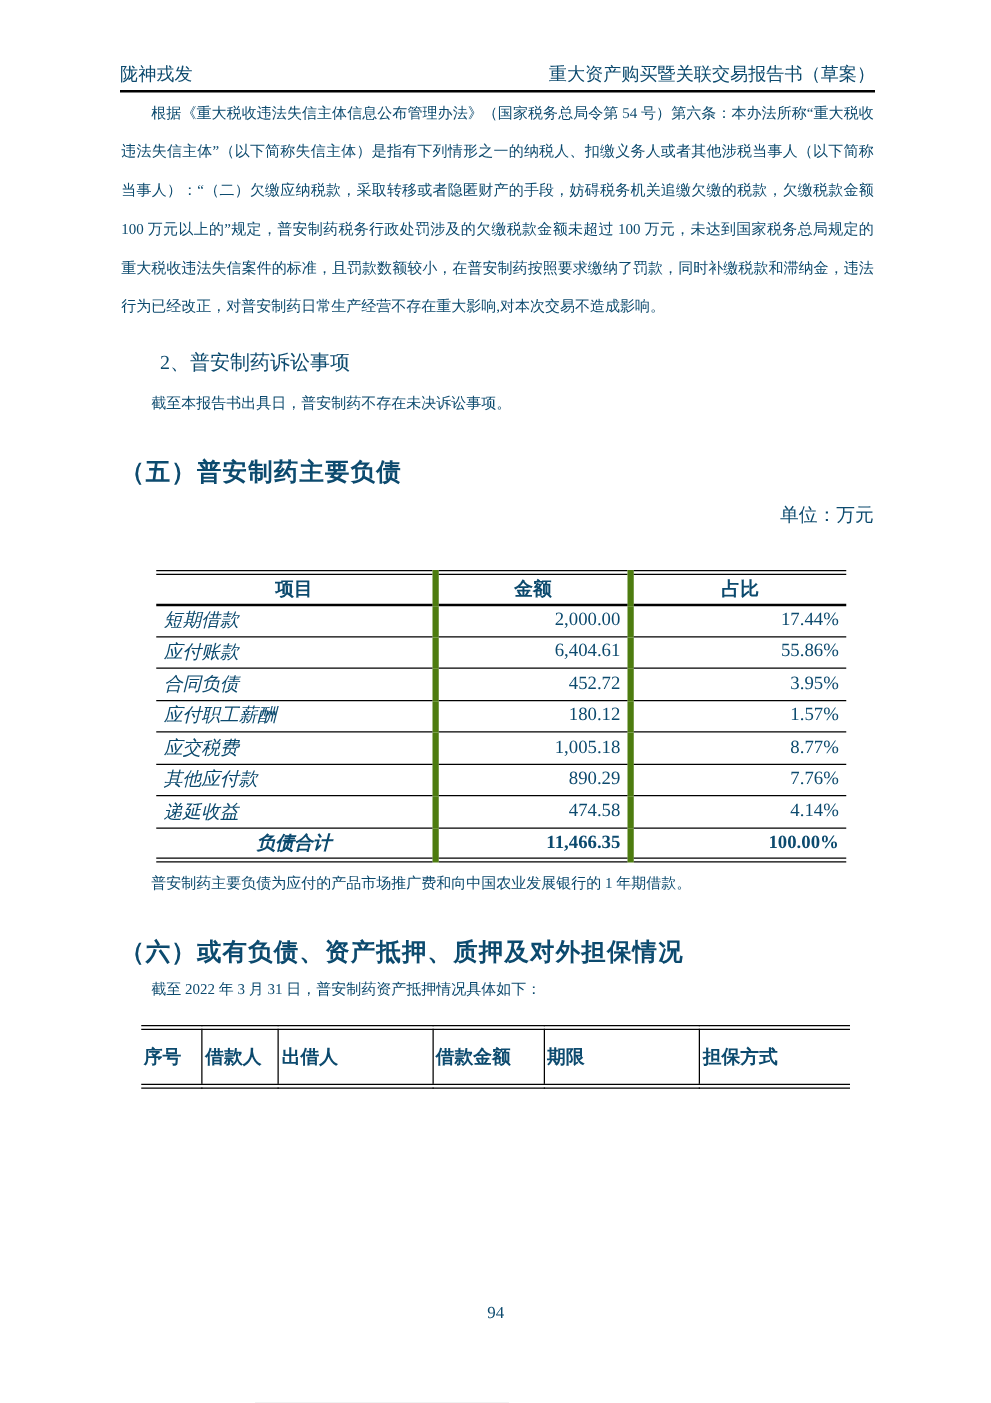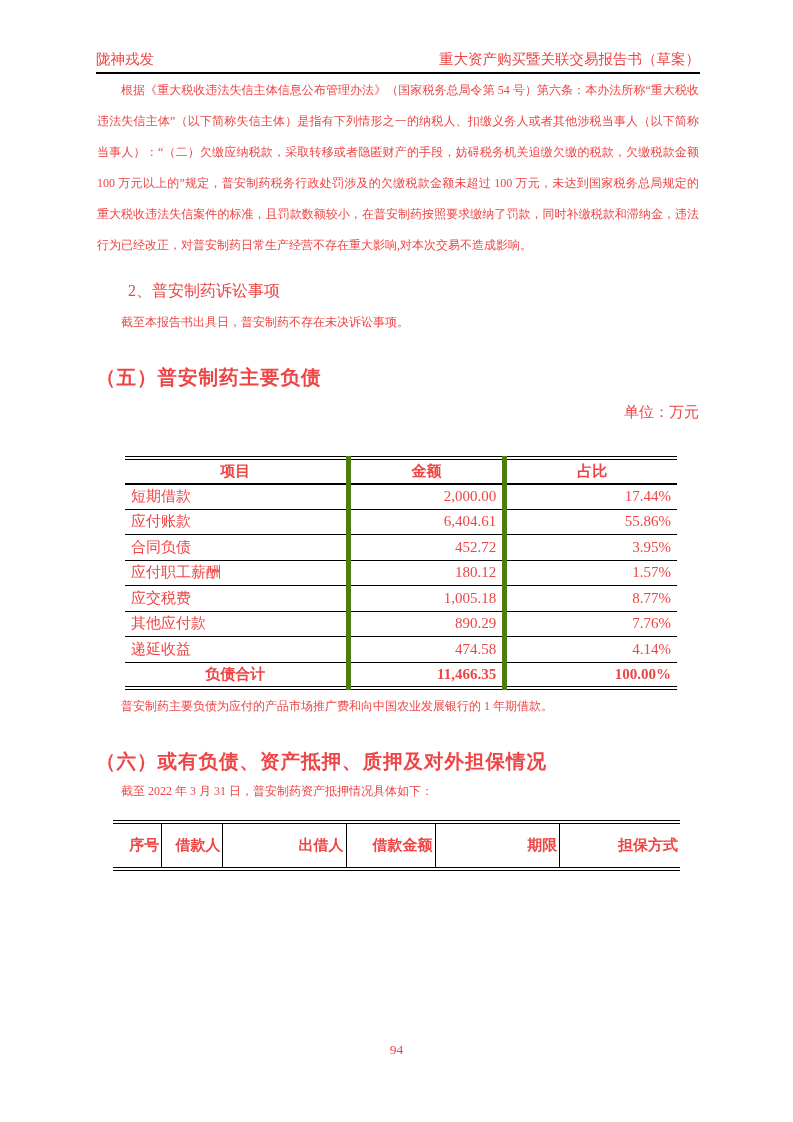--- a/index.html
+++ b/index.html
@@ -4,21 +4,21 @@
 <style>
   * { box-sizing: border-box; }
   html, body { margin: 0; padding: 0; background: #e8e8e8; }
   .page {
     position: relative;
     width: 793px;
     height: 1122px;
     margin: 0 auto;
     background: #ffffff;
     font-family: "Liberation Serif", "DejaVu Serif", serif;
-    color: #ef4444;
+    color: #0c4a6e;
     overflow: hidden;
   }
   .doc-header {
     display: flex;
     justify-content: space-between;
     align-items: flex-end;
     margin: 0 93px 0 96px;
     padding-top: 50px;
     padding-bottom: 3px;
     border-bottom: 2px solid #000;
@@ -67,42 +67,42 @@
     white-space: nowrap;
   }
   table.liability th {
     font-family: "Liberation Sans", "DejaVu Sans", sans-serif;
     font-weight: bold;
     text-align: center;
     border-bottom: 2px solid #000;
   }
   table.liability td { border-bottom: 1px solid #000; }
   table.liability th + th, table.liability td + td { border-left: 5px solid #4d7c0f; }
-  table.liability td.c-label { text-align: left; }
+  table.liability td.c-label { text-align: left; font-style: italic; }
   table.liability td.c-num { text-align: right; }
   table.liability tr.total-row td {
     font-weight: bold;
     border-bottom: none;
   }
   table.liability tr.total-row td.c-label {
     font-family: "Liberation Sans", "DejaVu Sans", sans-serif;
     text-align: center;
   }
   table.mortgage {
     width: 567px;
     margin-left: 17px;
     margin-top: 13px;
     border-top: 4px double #000;
     border-bottom: 4px double #000;
   }
   table.mortgage th {
     font-family: "Liberation Sans", "DejaVu Sans", sans-serif;
     font-weight: bold;
     font-size: 15px;
-    text-align: right;
+    text-align: left;
     height: 36px;
     padding: 12px 2px;
     white-space: nowrap;
     overflow: hidden;
   }
   table.mortgage th + th { border-left: 1px solid #000; }
   .p-after-table { margin-top: 13px; }
   .footer-pagenum {
     position: absolute;
     left: 0;

